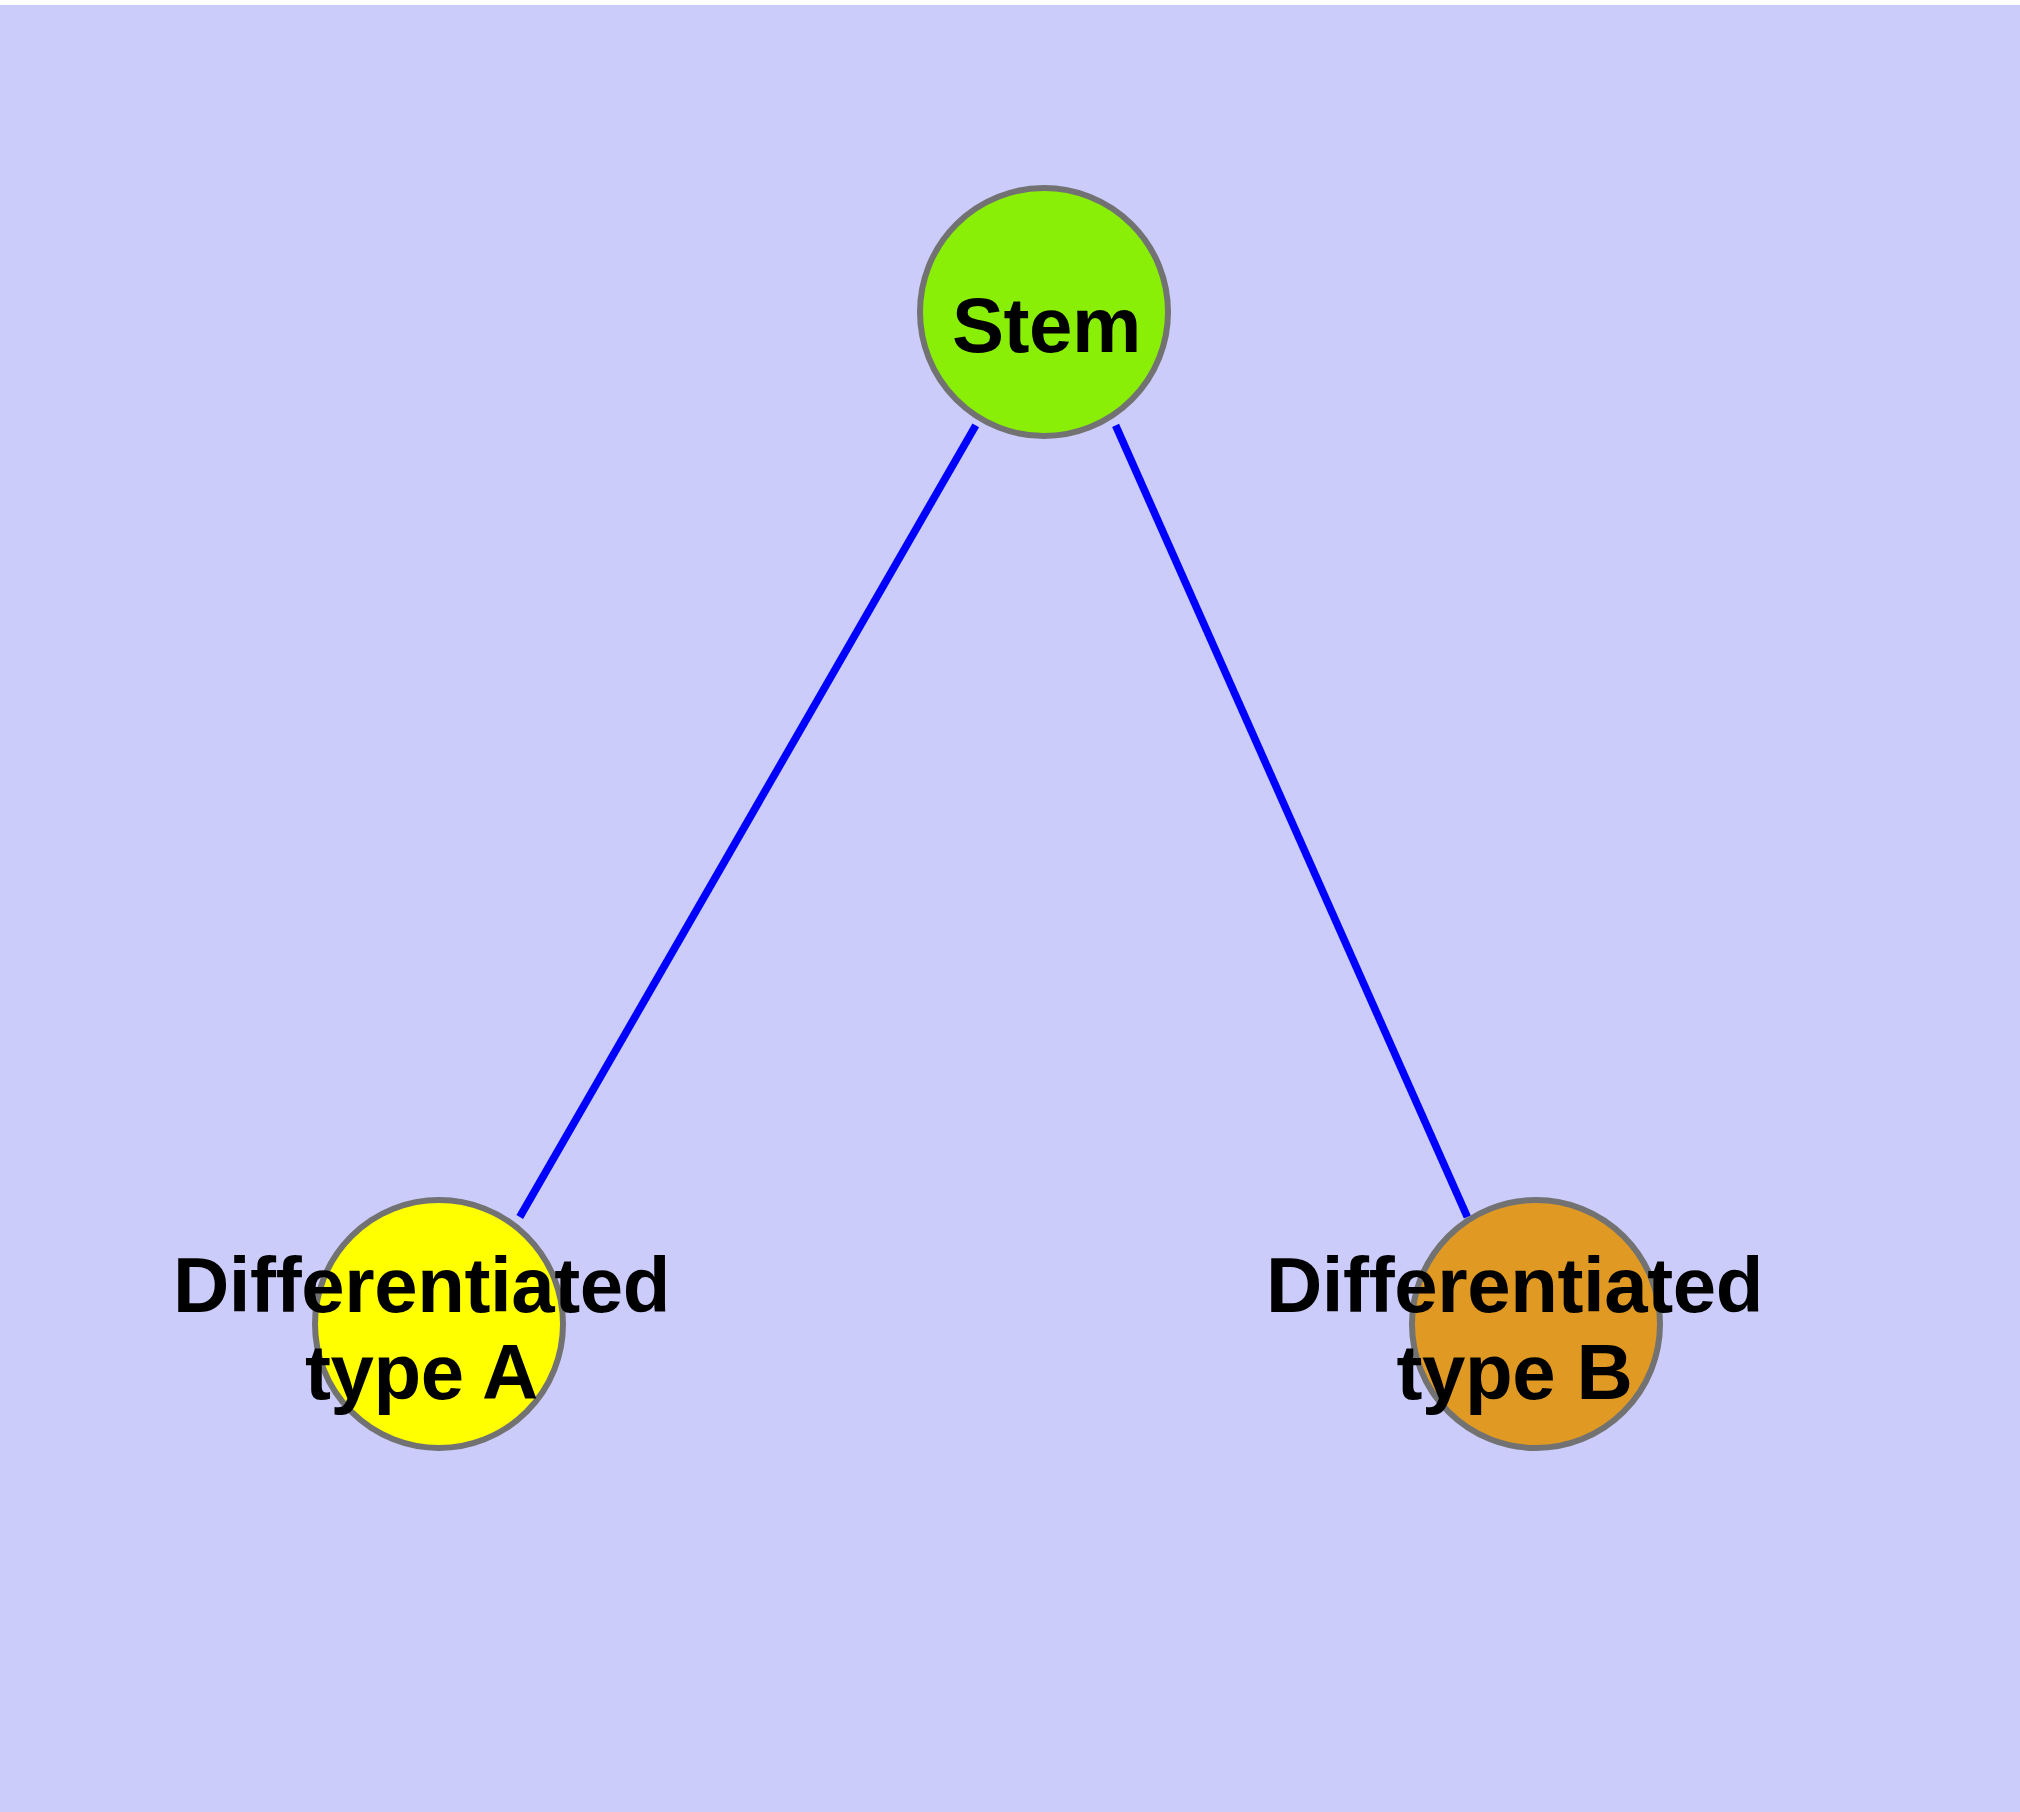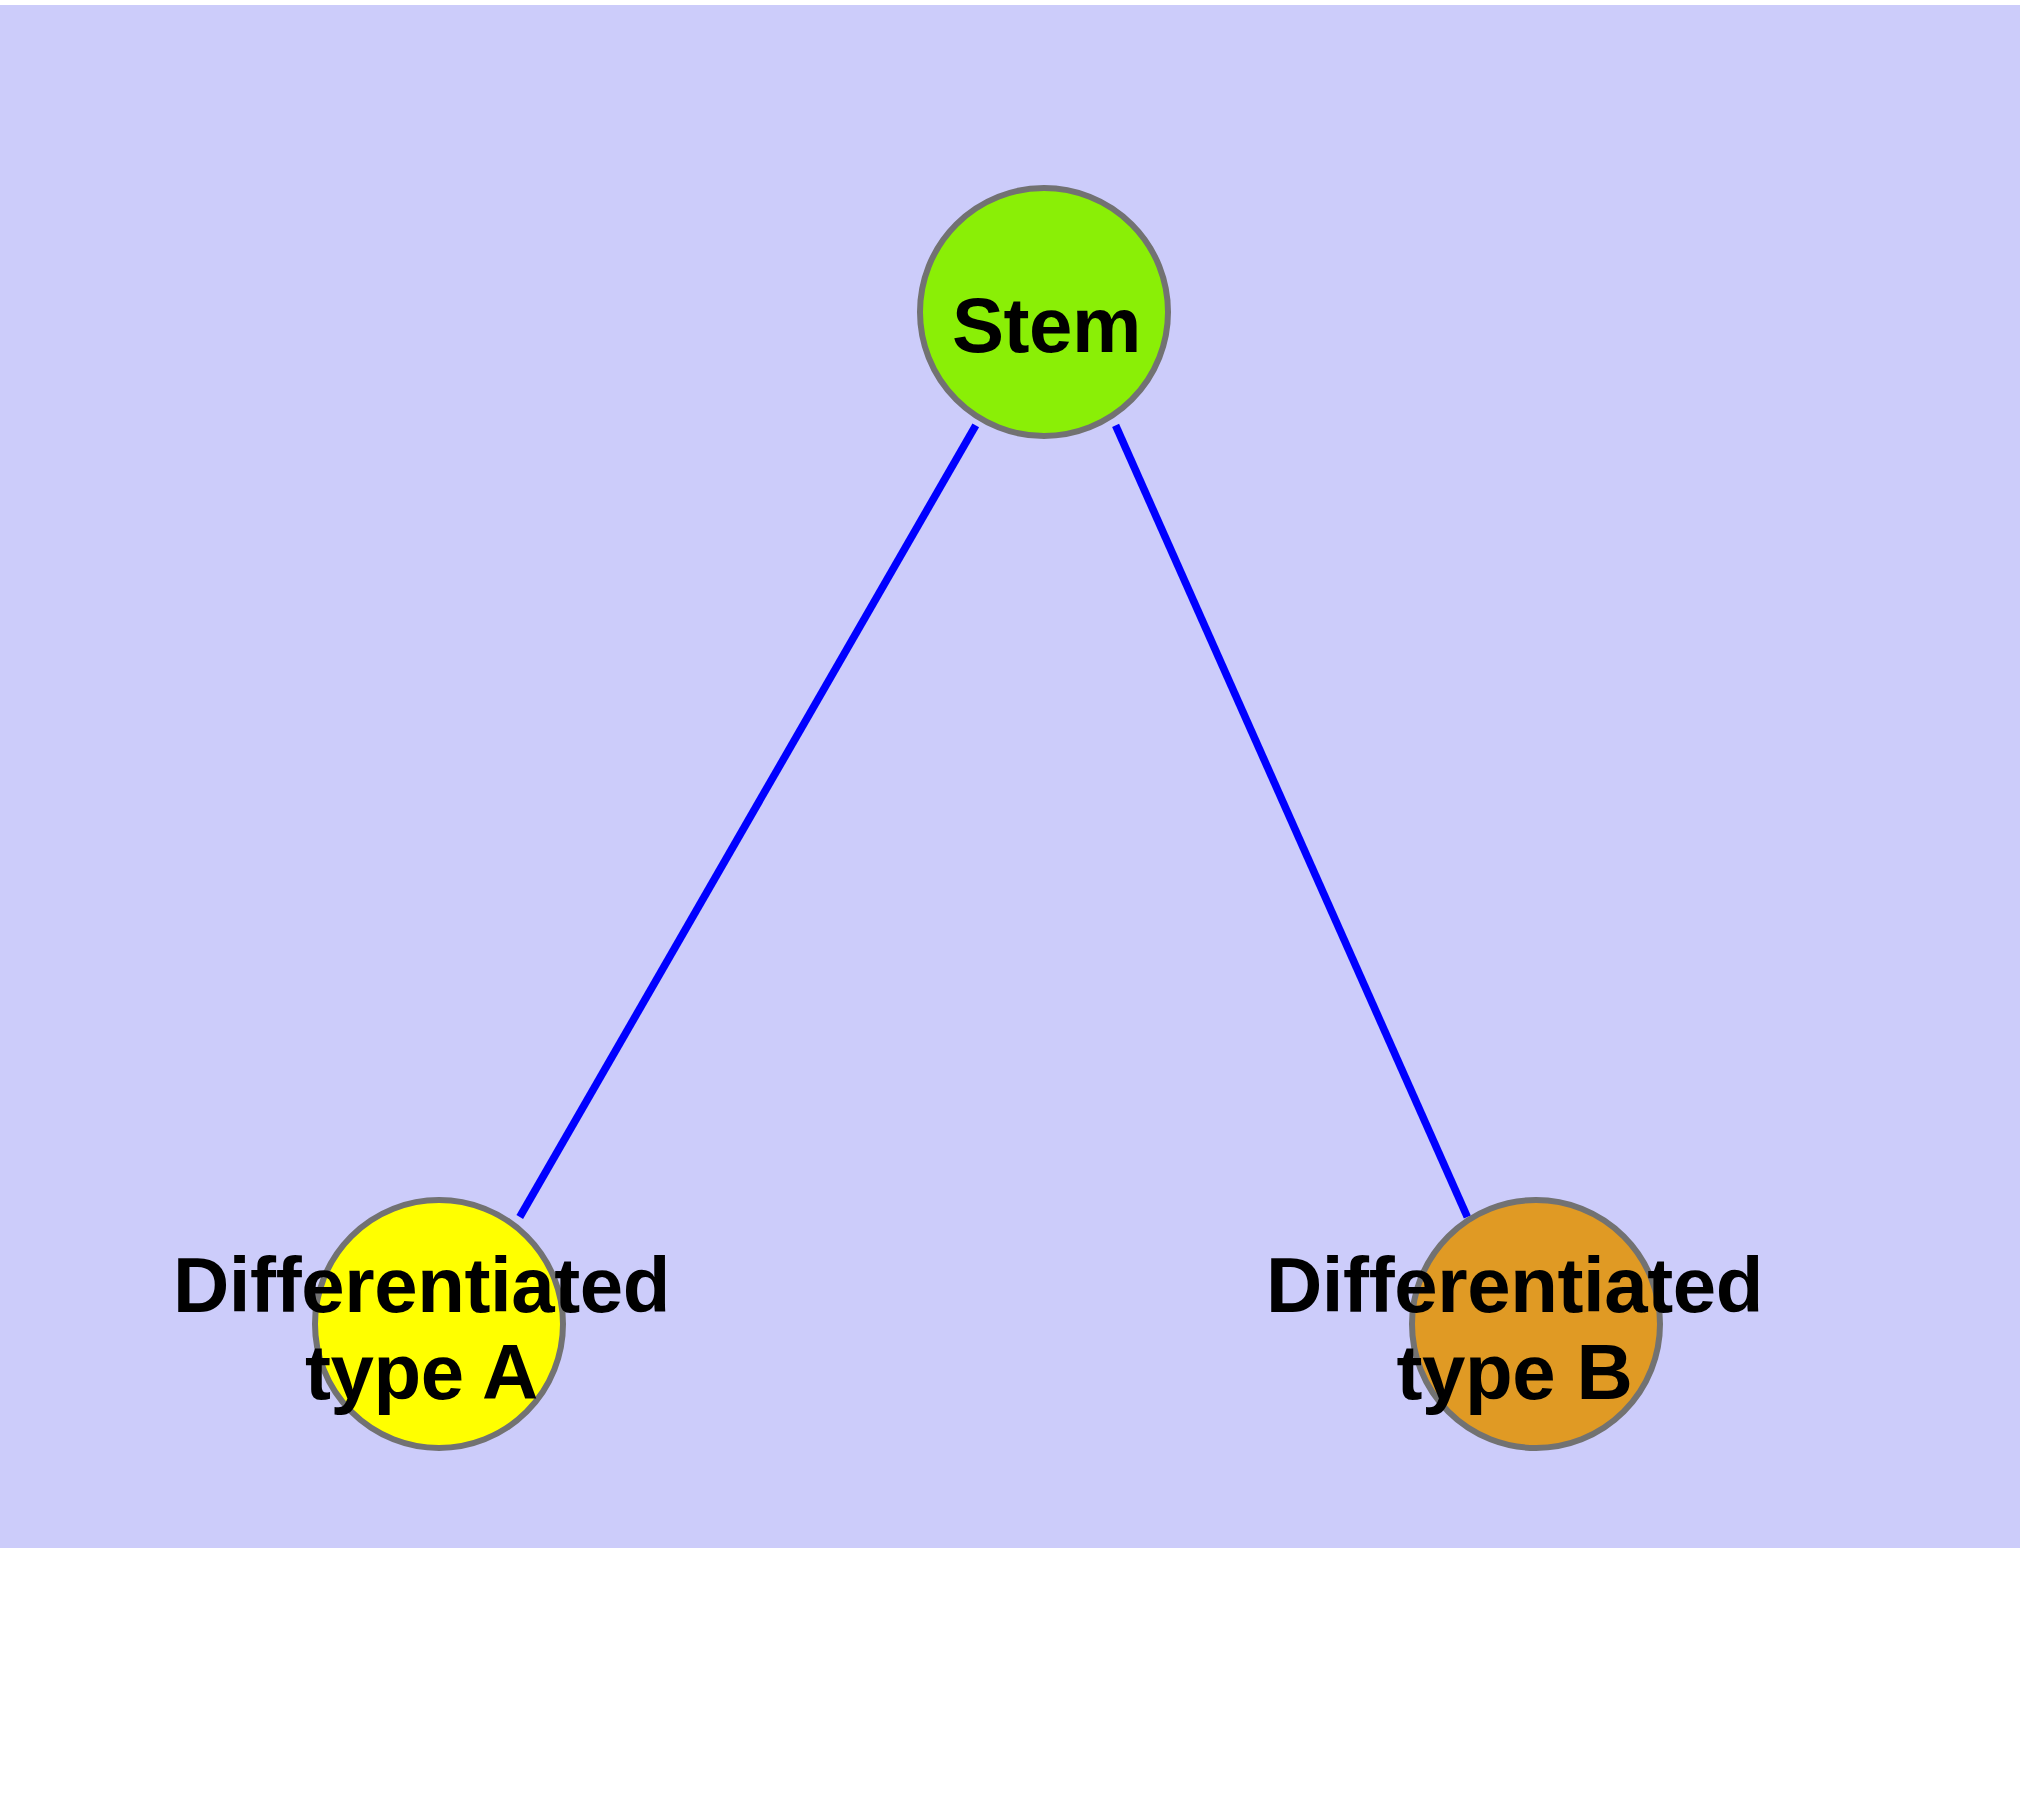--- a/index.html
+++ b/index.html
@@ -3,21 +3,21 @@
 <meta charset="utf-8">
 <style>
   html, body {
     margin: 0;
     padding: 0;
     background: #ffffff;
   }
   #canvas {
     position: relative;
     width: 2021px;
-    height: 1548px;
+    height: 1812px;
     background: #ffffff;
     overflow: hidden;
     font-family: "Liberation Sans", sans-serif;
   }
   #graph-surface {
     position: absolute;
     left: 0;
     top: 5.1px;
     width: 2021px;
     height: 1807px;

